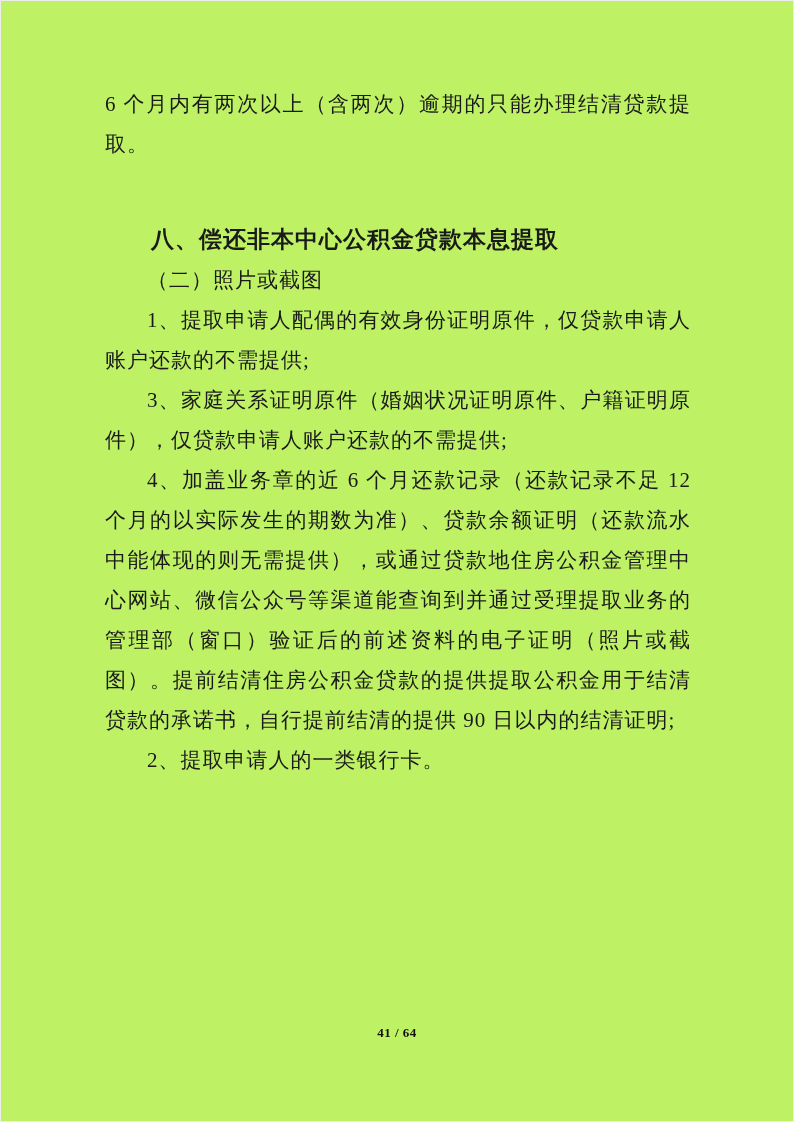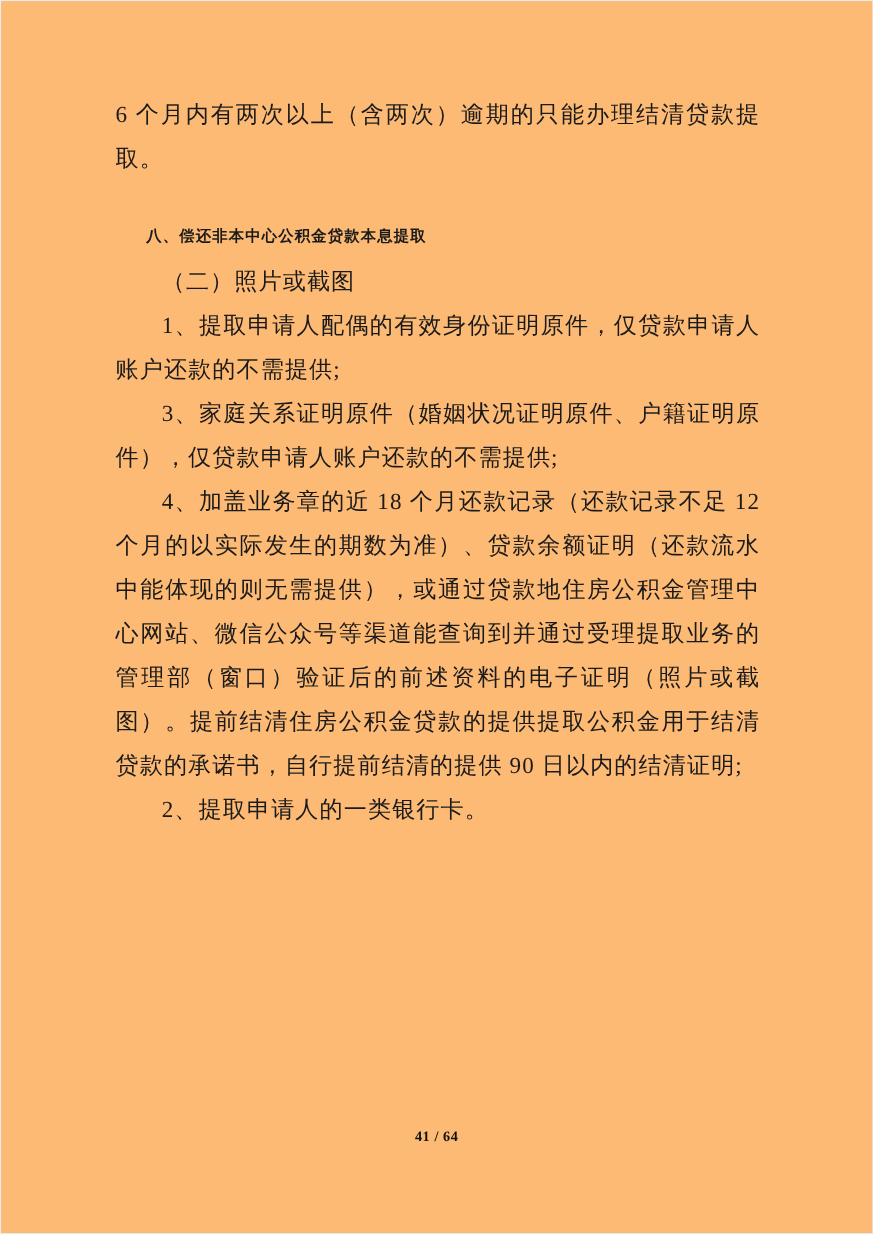--- a/index.html
+++ b/index.html
@@ -5,21 +5,21 @@
   html, body {
     margin: 0;
     padding: 0;
     background: #ffffff;
   }
   .page {
     position: relative;
     width: 794px;
     height: 1122px;
     box-sizing: border-box;
-    background: #fdba74;
+    background: #bef264;
     border: 1px solid #ececec;
     font-family: "Liberation Serif", "DejaVu Serif", serif;
     color: #1a1a1a;
     overflow: hidden;
   }
   .content {
     position: absolute;
     top: 83px;
     left: 104px;
     width: 586px;
@@ -29,24 +29,24 @@
     text-align: justify;
   }
   .content p {
     margin: 0;
     text-indent: 2em;
   }
   .content p.continuation {
     text-indent: 0;
   }
   .content .section-heading {
-    font-size: 14px;
+    font-size: 23px;
     font-weight: bold;
     line-height: 40px;
-    margin: 32px 0 0 0;
+    margin: 56px 0 0 0;
     text-indent: 2em;
     text-align: left;
   }
   .footer {
     position: absolute;
     top: 1024px;
     left: 0;
     width: 100%;
     text-align: center;
     font-family: Liberation Serif, serif;
@@ -67,19 +67,19 @@
 
 
 
     <p>（二）照片或截图</p>
 
 
     <p>1、提取申请人配偶的有效身份证明原件，仅贷款申请人账户还款的不需提供;</p>
 
     <p>3、家庭关系证明原件（婚姻状况证明原件、户籍证明原件），仅贷款申请人账户还款的不需提供;</p>
 
-    <p>4、加盖业务章的近 18 个月还款记录（还款记录不足 12 个月的以实际发生的期数为准）、贷款余额证明（还款流水中能体现的则无需提供），或通过贷款地住房公积金管理中心网站、微信公众号等渠道能查询到并通过受理提取业务的管理部（窗口）验证后的前述资料的电子证明（照片或截图）。提前结清住房公积金贷款的提供提取公积金用于结清贷款的承诺书，自行提前结清的提供 90 日以内的结清证明;</p>
+    <p>4、加盖业务章的近 6 个月还款记录（还款记录不足 12 个月的以实际发生的期数为准）、贷款余额证明（还款流水中能体现的则无需提供），或通过贷款地住房公积金管理中心网站、微信公众号等渠道能查询到并通过受理提取业务的管理部（窗口）验证后的前述资料的电子证明（照片或截图）。提前结清住房公积金贷款的提供提取公积金用于结清贷款的承诺书，自行提前结清的提供 90 日以内的结清证明;</p>
 
     <p>2、提取申请人的一类银行卡。</p>
   </div>
 
   <div class="footer">41 / 64</div>
 </div>
 
 </body></html>

